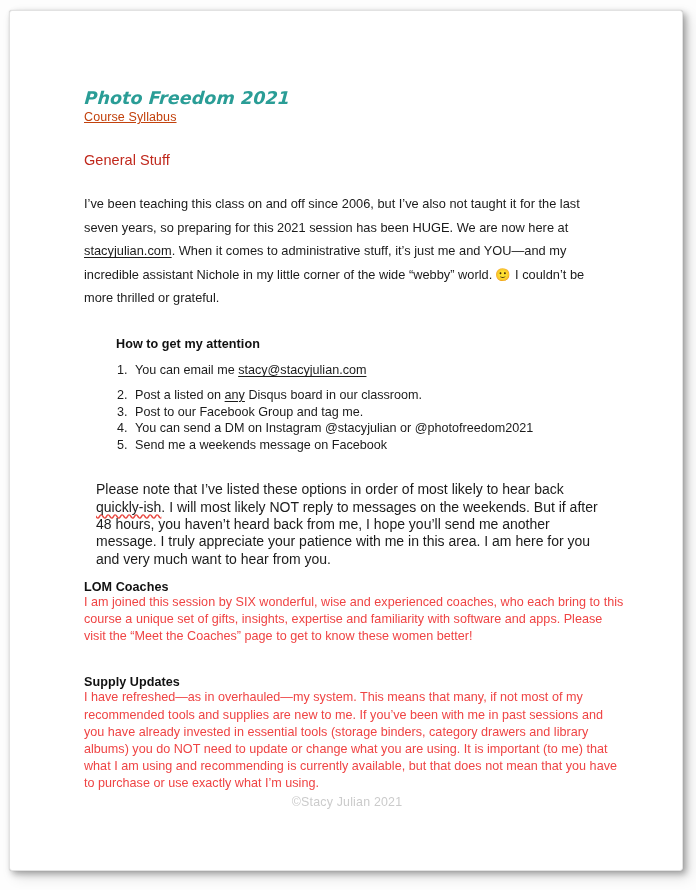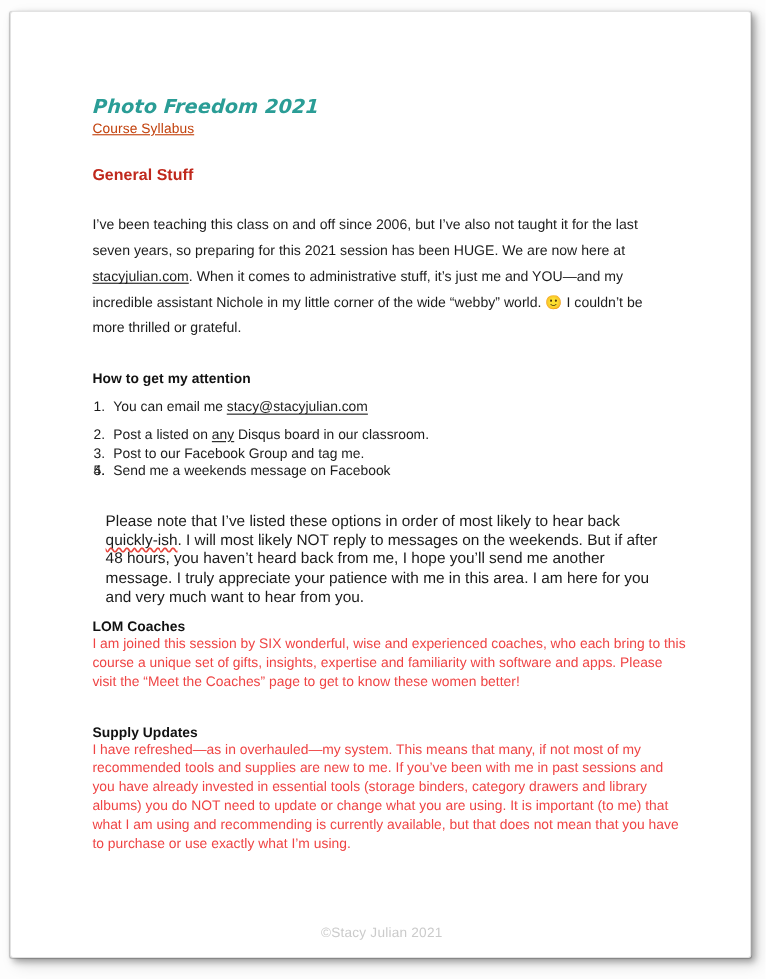--- a/index.html
+++ b/index.html
@@ -65,21 +65,21 @@
     color: #c2410c;
     line-height: 1.2;
     margin: 0;
     letter-spacing: 0.1px;
     text-decoration: underline;
   }
 
   
   .section-title-red {
     font-size: 14.5px;
-    font-weight: 700;
+    font-weight: 400;
     color: #c0281c;
     margin: 27px 0 0 0;
     letter-spacing: 0.05px;
   }
   .sub-head {
     font-size: 12.6px;
     font-weight: 700;
     color: #111111;
     margin: 0;
     letter-spacing: 0.05px;
@@ -101,21 +101,21 @@
     letter-spacing: 0.01px;
   }
   .note-para {
     font-size: 14px;
     color: #1b1b1b;
     line-height: 17.3px;
     margin: 12px;
   }
 
   
-  .block-attention { margin-top: 28px; }
+  .block-attention { margin-top: 28px; margin-left: 32px; }
   .block-note      { margin-top: 28px; }
   .block-lom       { }
   .block-supply    { margin-top: 30px; }
 
   
   .num-list {
     list-style: none;
     margin: 11px 0 0 0;
     padding: 0;
   }
@@ -151,21 +151,21 @@
   .emoji {
     font-family: "DejaVu Sans", sans-serif;
     font-size: 12.5px;
     color: #f3b544;
   }
 
   
   #page-footer {
     position: absolute;
     left: 0;
-    top: 828px;
+    top: 781px;
     width: 674px;
     text-align: center;
     box-sizing: border-box;
   }
   .copyright {
     font-size: 12.4px;
     color: #cbcbcb;
     letter-spacing: 0.2px;
   }
 </style>
@@ -193,21 +193,21 @@
         <div class="sub-head">How to get my attention</div>
 
         <ol class="num-list">
 
           <li class="gap-after"><span class="num">1.</span><span>You can email me </span><a class="u-link" href="#">stacy@stacyjulian.com</a></li>
 
           <li><span class="num">2.</span><span>Post a listed on </span><span class="u-emph">any</span><span> Disqus board in our classroom.</span></li>
 
           <li><span class="num">3.</span><span>Post to our Facebook Group and tag me.</span></li>
 
-          <li><span class="num">4.</span></li>
+          <li><span class="num">4.</span><span>You can send a DM on Instagram @stacyjulian or @photofreedom2021</span></li>
 
           <li><span class="num">5.</span><span>Send me a weekends message on Facebook</span></li>
 
         </ol>
       </div>
 
       <div class="block-note">
         <p class="note-para"><span>Please note that I’ve listed these options in order of most likely to hear back </span><span class="spell-error">quickly-ish</span><span>. I will most likely NOT reply to messages on the weekends. But if after 48 hours, you haven’t heard back from me, I hope you’ll send me another message. I truly appreciate your patience with me in this area. I am here for you and very much want to hear from you.</span></p>
       </div>
 

